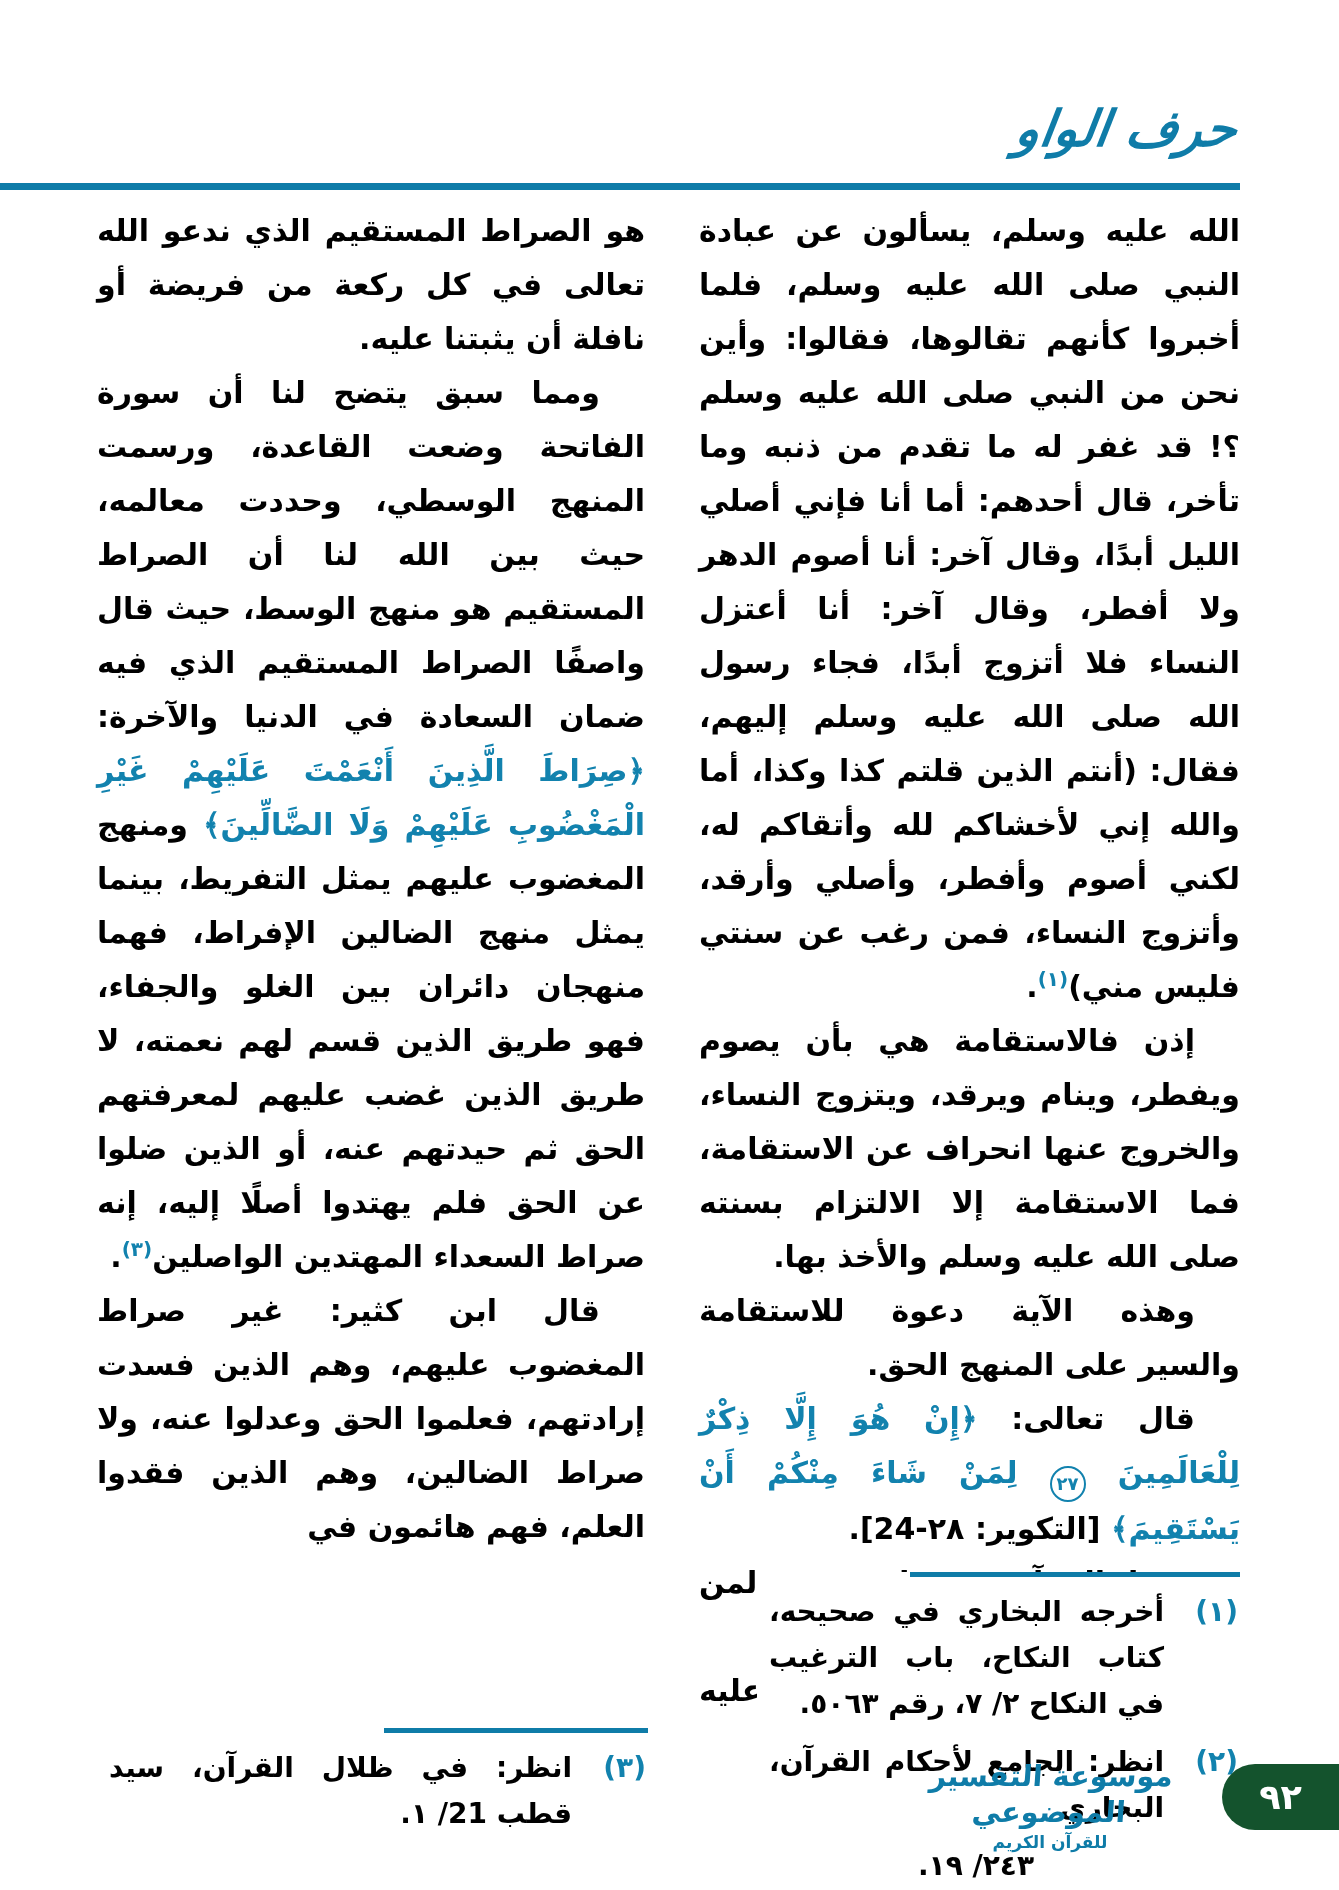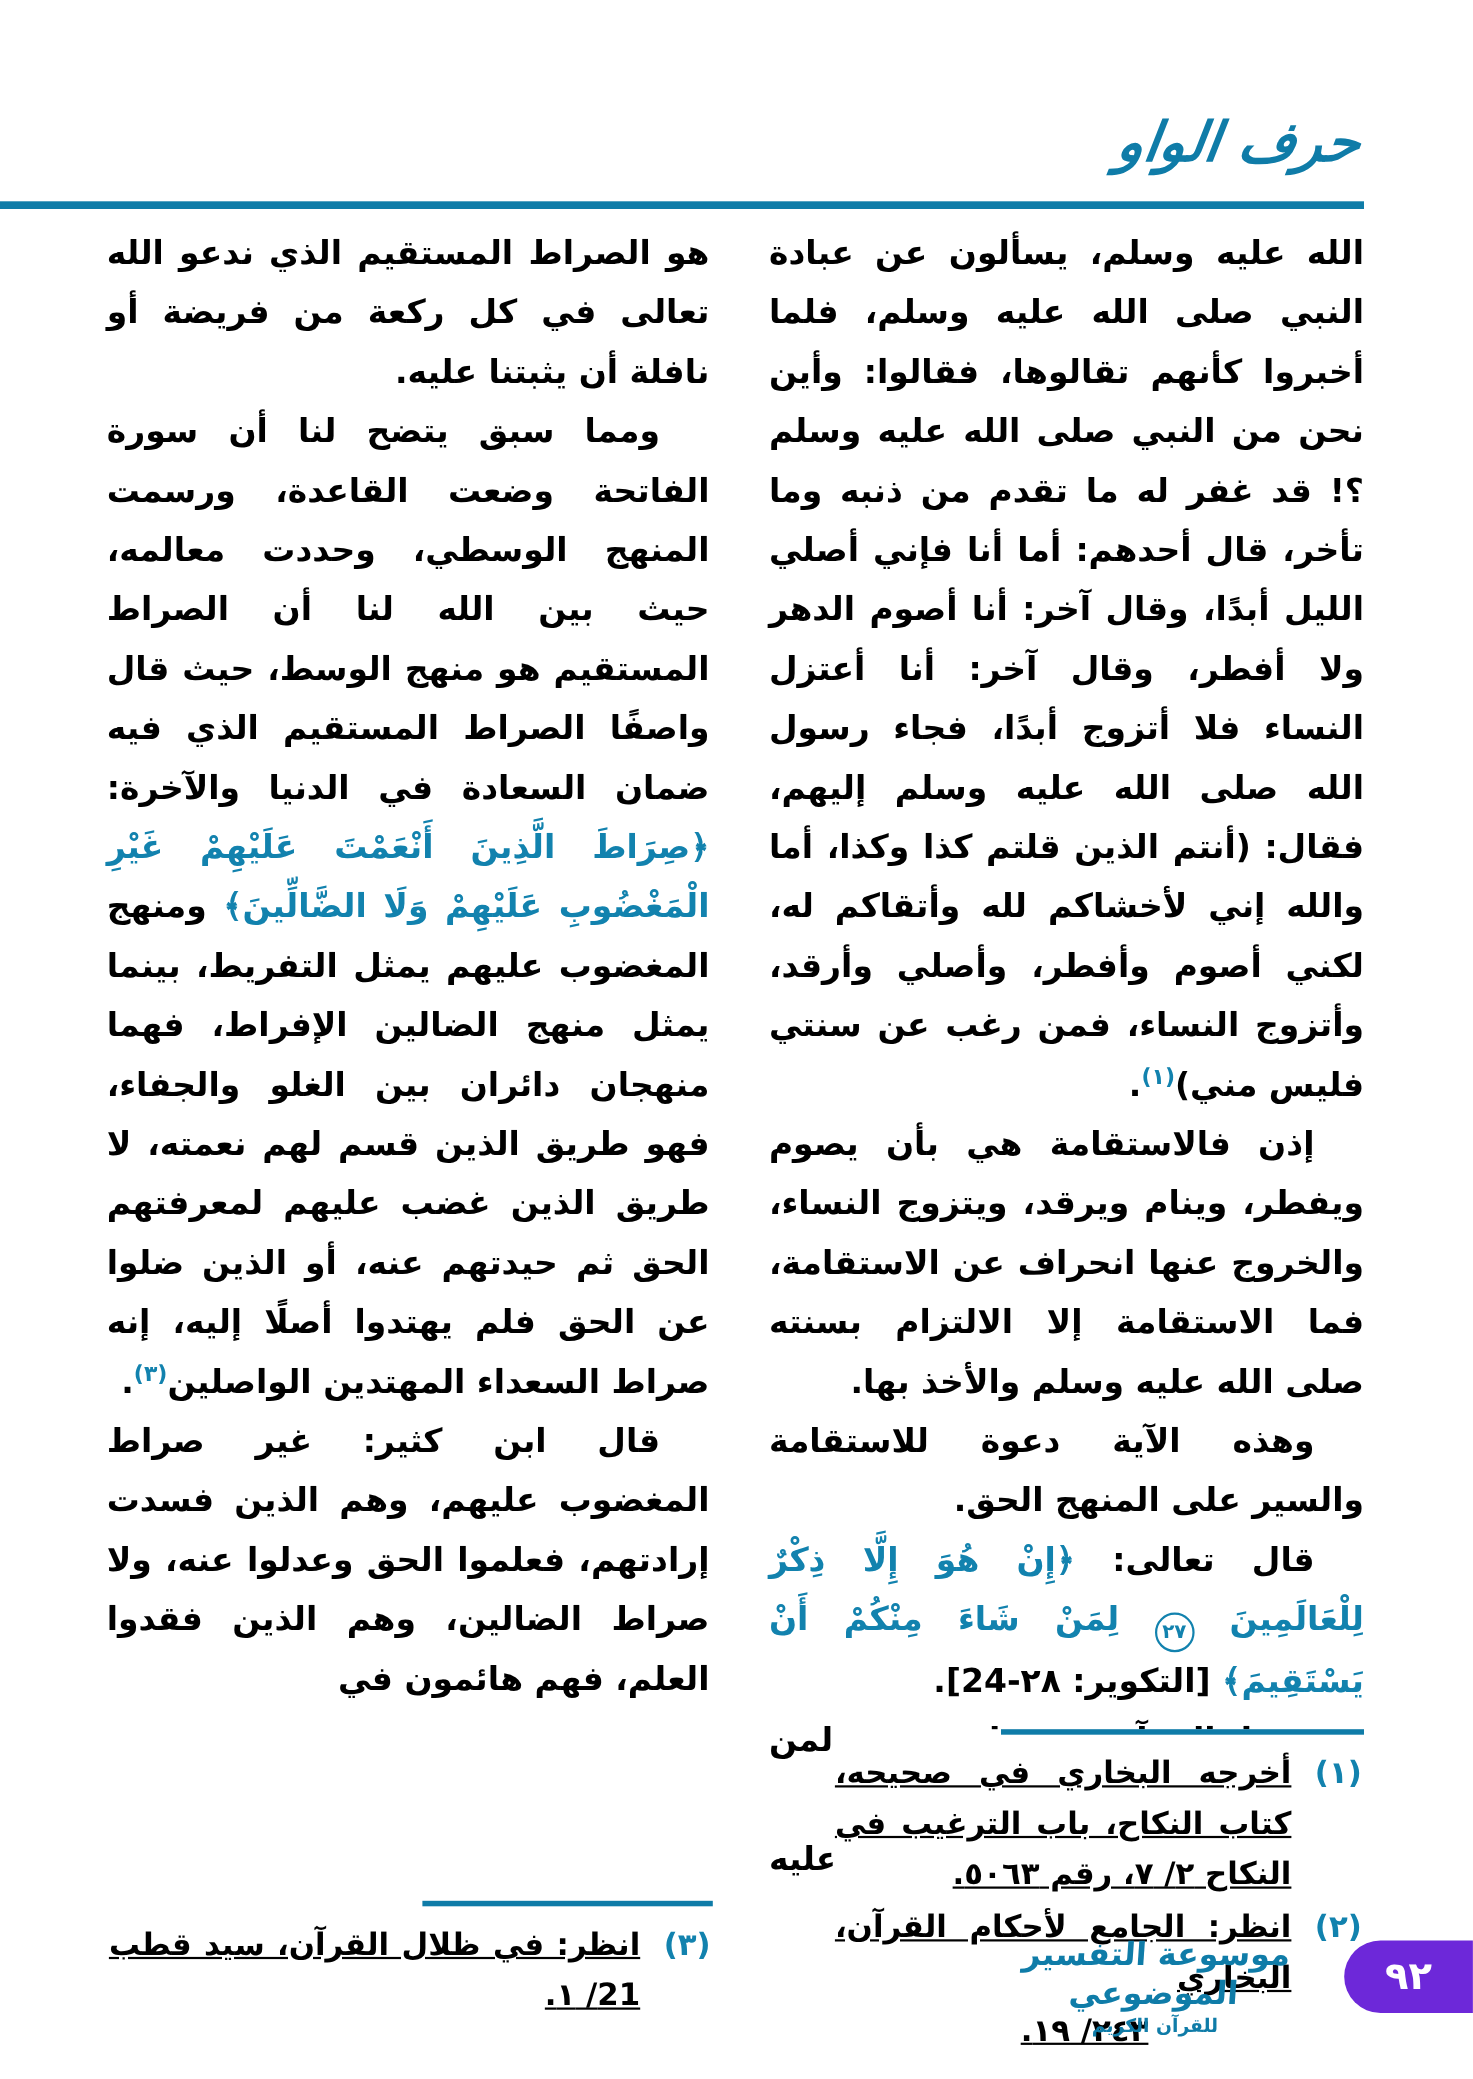--- a/index.html
+++ b/index.html
@@ -42,33 +42,33 @@
     position:absolute;direction:rtl;font-size:28px;font-weight:bold;color:#000;
     line-height:46px;text-align:justify;background:#ffffff;
   }
   .fn-rule{height:5px;background:#0f7ca8;margin:0 0 12px auto;}
   .fn-right{right:99px;width:483px;top:1572px;}
   .fn-right .fn-rule{width:330px;}
   .fn-left{left:97px;width:551px;top:1728px;}
   .fn-left .fn-rule{width:264px;}
   .fn-item{position:relative;padding-right:64px;}
   .fn-marker{position:absolute;right:2px;top:0;color:#1282ae;}
-  .fn-line{margin:2px;text-decoration:underline;}
+  .fn-line{margin:12px;}
   .fn-line.indent2{padding-right:130px;}
 
   
   .logo{
     position:absolute;left:926px;top:1758px;width:248px;text-align:center;
     color:#0f7ca8;direction:rtl;
   }
   .logo-main{font-size:29px;font-weight:bold;line-height:36px;transform:skewX(-4deg);}
   .logo-sub{font-size:17px;font-weight:bold;line-height:24px;}
   .page-badge{
     position:absolute;left:1222px;top:1764px;width:117px;height:66px;
-    background:#6d28d9;border-radius:33px 0 0 33px;color:#ffffff;
+    background:#14532d;border-radius:33px 0 0 33px;color:#ffffff;
     font-size:35px;font-weight:bold;display:flex;align-items:center;justify-content:center;
   }
 </style>
 </head>
 <body>
 
 <div class="page">
 
   <div class="chapter-title">حرف الواو</div>
 

